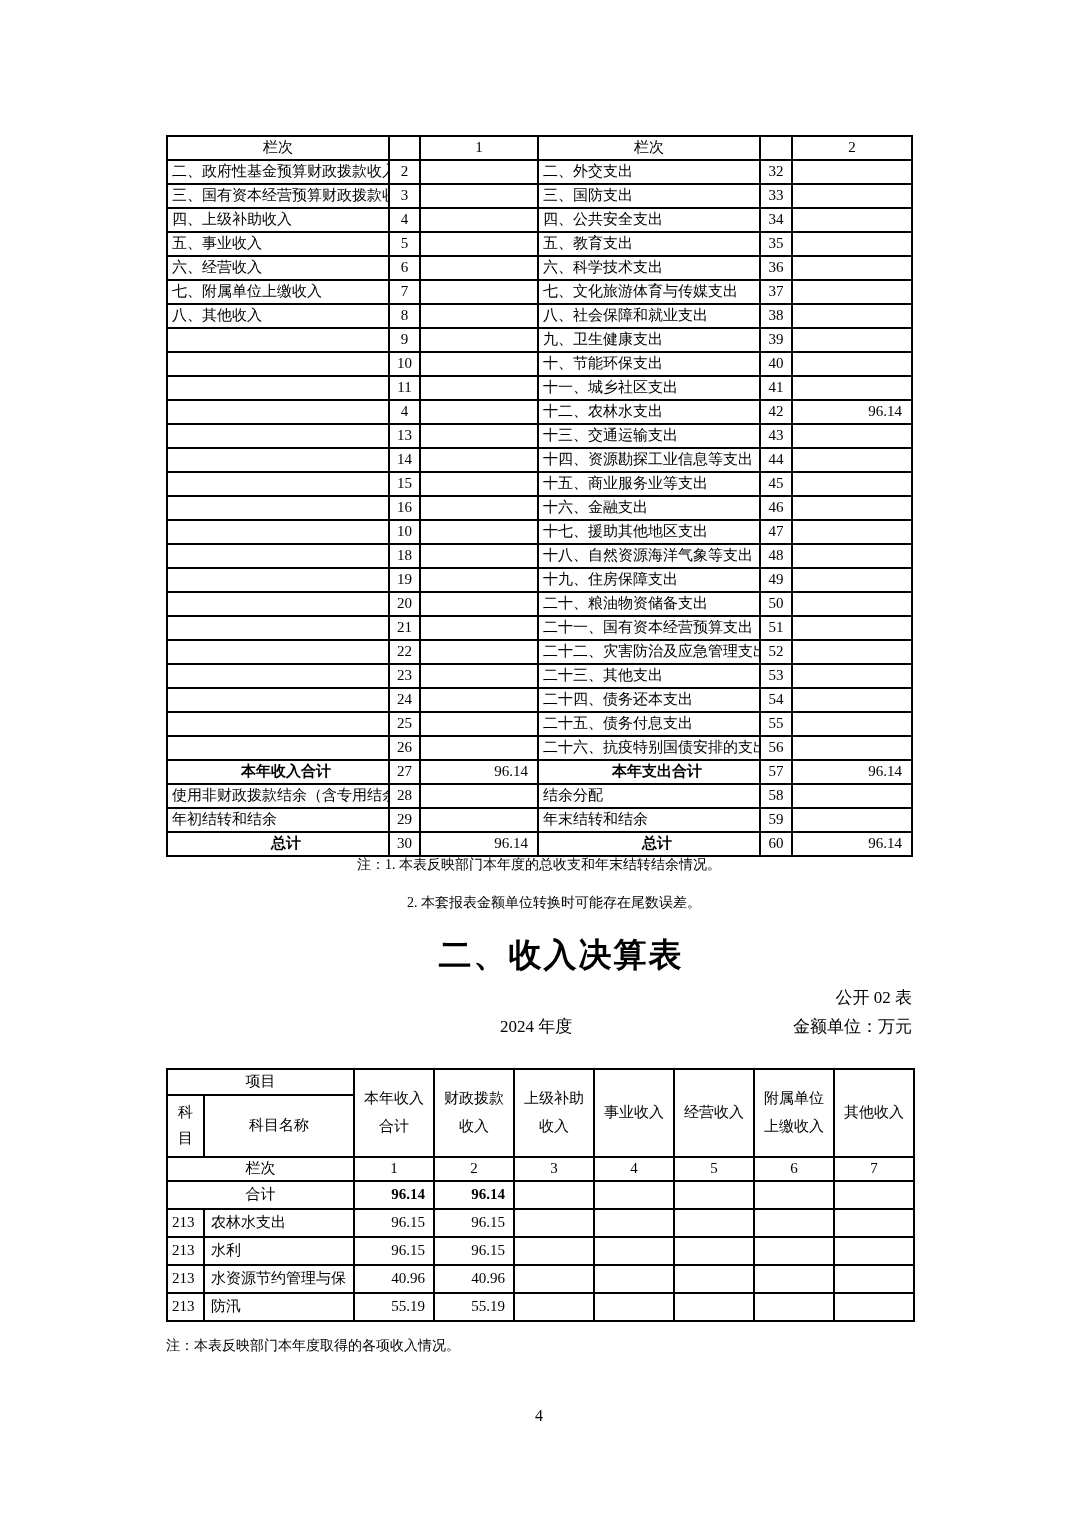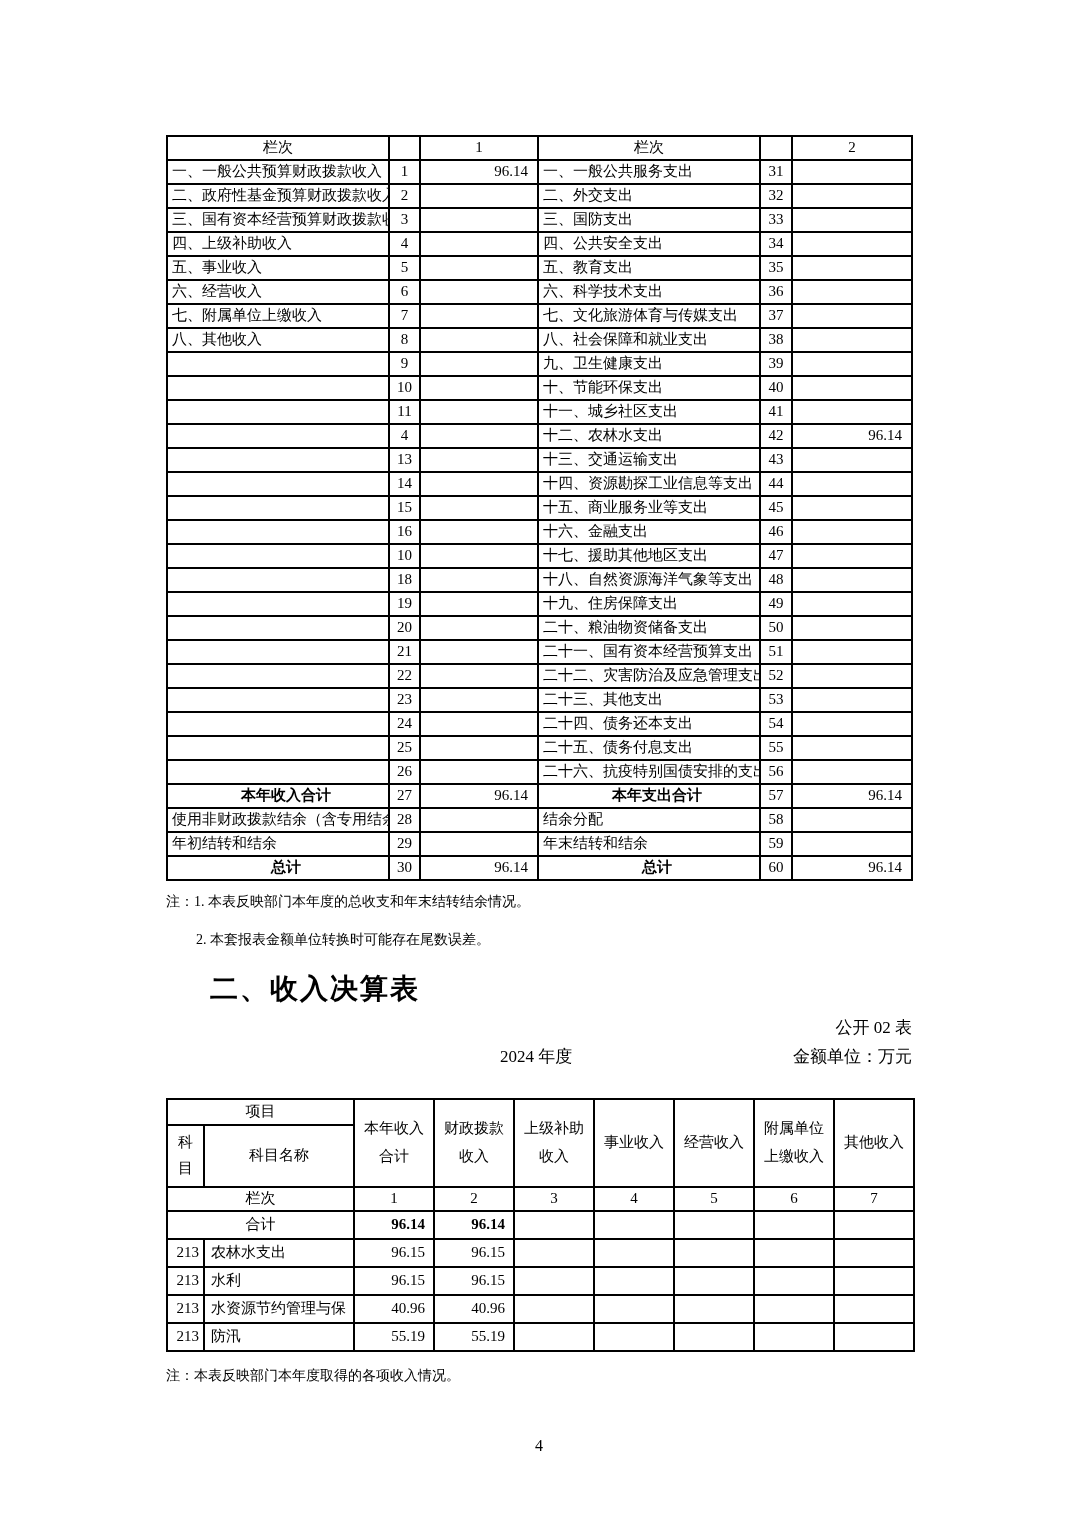--- a/index.html
+++ b/index.html
@@ -17,28 +17,28 @@
     vertical-align:middle;
   }
   
   #table1 tr{height:24px;}
   #table1 .td-label{text-align:left;}
   #table1 .td-label.em{text-align:center;font-weight:bold;padding-left:20px;}
   #table1 .td-no{text-align:center;padding:0 1px;}
   #table1 .td-val{text-align:right;padding-right:9px;}
   #table1 thead td{text-align:center;}
 
-  .notes{margin-top:13px;font-size:14px;line-height:1.2;}
+  .notes{font-size:14px;line-height:1.2;text-align:center;}
   .notes .note-line{margin:0 0 21px 0;}
   .notes .note-line.indent{padding-left:30px;}
 
   .section-title{
-    margin:18px 0 0 44px;text-align:left;
+    margin:18px 0 0 44px;text-align:center;
     font-family:"Liberation Sans","DejaVu Sans",sans-serif;
-    font-weight:bold;font-size:28px;letter-spacing:2px;
+    font-weight:bold;font-size:33px;letter-spacing:2px;
   }
   .table-code{margin-top:8px;text-align:right;font-size:17px;}
   .meta-line{position:relative;margin-top:5px;font-size:17px;height:52px;line-height:1.55;}
   .meta-line .unit-name{display:inline-block;width:262px;}
   .meta-line .fiscal-year{position:absolute;left:334px;top:0;}
   .meta-line .money-unit{position:absolute;right:0;top:0;}
 
   
   #table2{margin-top:2px;}
   .pre{white-space:pre-line;}
@@ -48,21 +48,21 @@
   #table2 .r{height:28px;}
   #table2 .t2-colhead{text-align:center;line-height:1.85;}
   #table2 .proj-cell{text-align:center;}
   #table2 .subj-code{text-align:center;line-height:1.7;}
   #table2 .subj-name{text-align:center;}
   #table2 .lanci-cell{text-align:center;}
   #table2 .t2-no{text-align:center;}
   #table2 .t2-total-label{text-align:center;}
   #table2 .t2-val{text-align:right;padding-right:8px;}
   #table2 .t2-val.bold{font-weight:bold;}
-  #table2 .t2-code{text-align:right;margin-top:41px;}
+  #table2 .t2-code{text-align:left;margin-top:41px;}
   #table2 .t2-name{text-align:left;padding-left:6px;}
 
   .note2{margin-top:15px;font-size:14px;}
   .page-number{margin-top:52px;text-align:center;font-size:16px;}
 </style>
 </head>
 <body>
 
 <div class="page">
 
@@ -79,28 +79,20 @@
       <tr>
         <td>栏次</td>
         <td></td>
         <td>1</td>
         <td>栏次</td>
         <td></td>
         <td>2</td>
       </tr>
     </thead>
     <tbody id="t1-body">
-        <tr>
-          <td class="td-label">一、一般公共预算财政拨款收入</td>
-          <td class="td-no">1</td>
-          <td class="td-val">96.14</td>
-          <td class="td-label">一、一般公共服务支出</td>
-          <td class="td-no">31</td>
-          <td class="td-val"></td>
-        </tr>
         <tr>
           <td class="td-label">二、政府性基金预算财政拨款收入</td>
           <td class="td-no">2</td>
           <td class="td-val"></td>
           <td class="td-label">二、外交支出</td>
           <td class="td-no">32</td>
           <td class="td-val"></td>
         </tr>
         <tr>
           <td class="td-label">三、国有资本经营预算财政拨款收</td>

